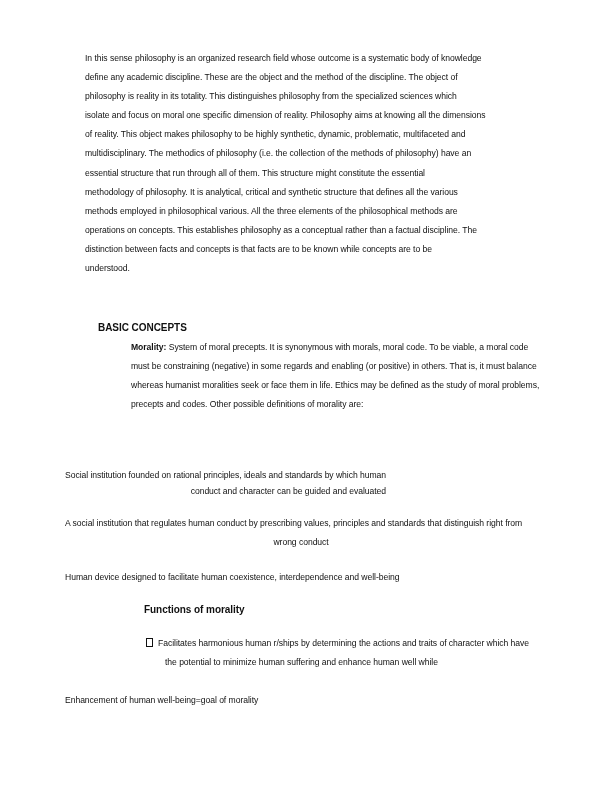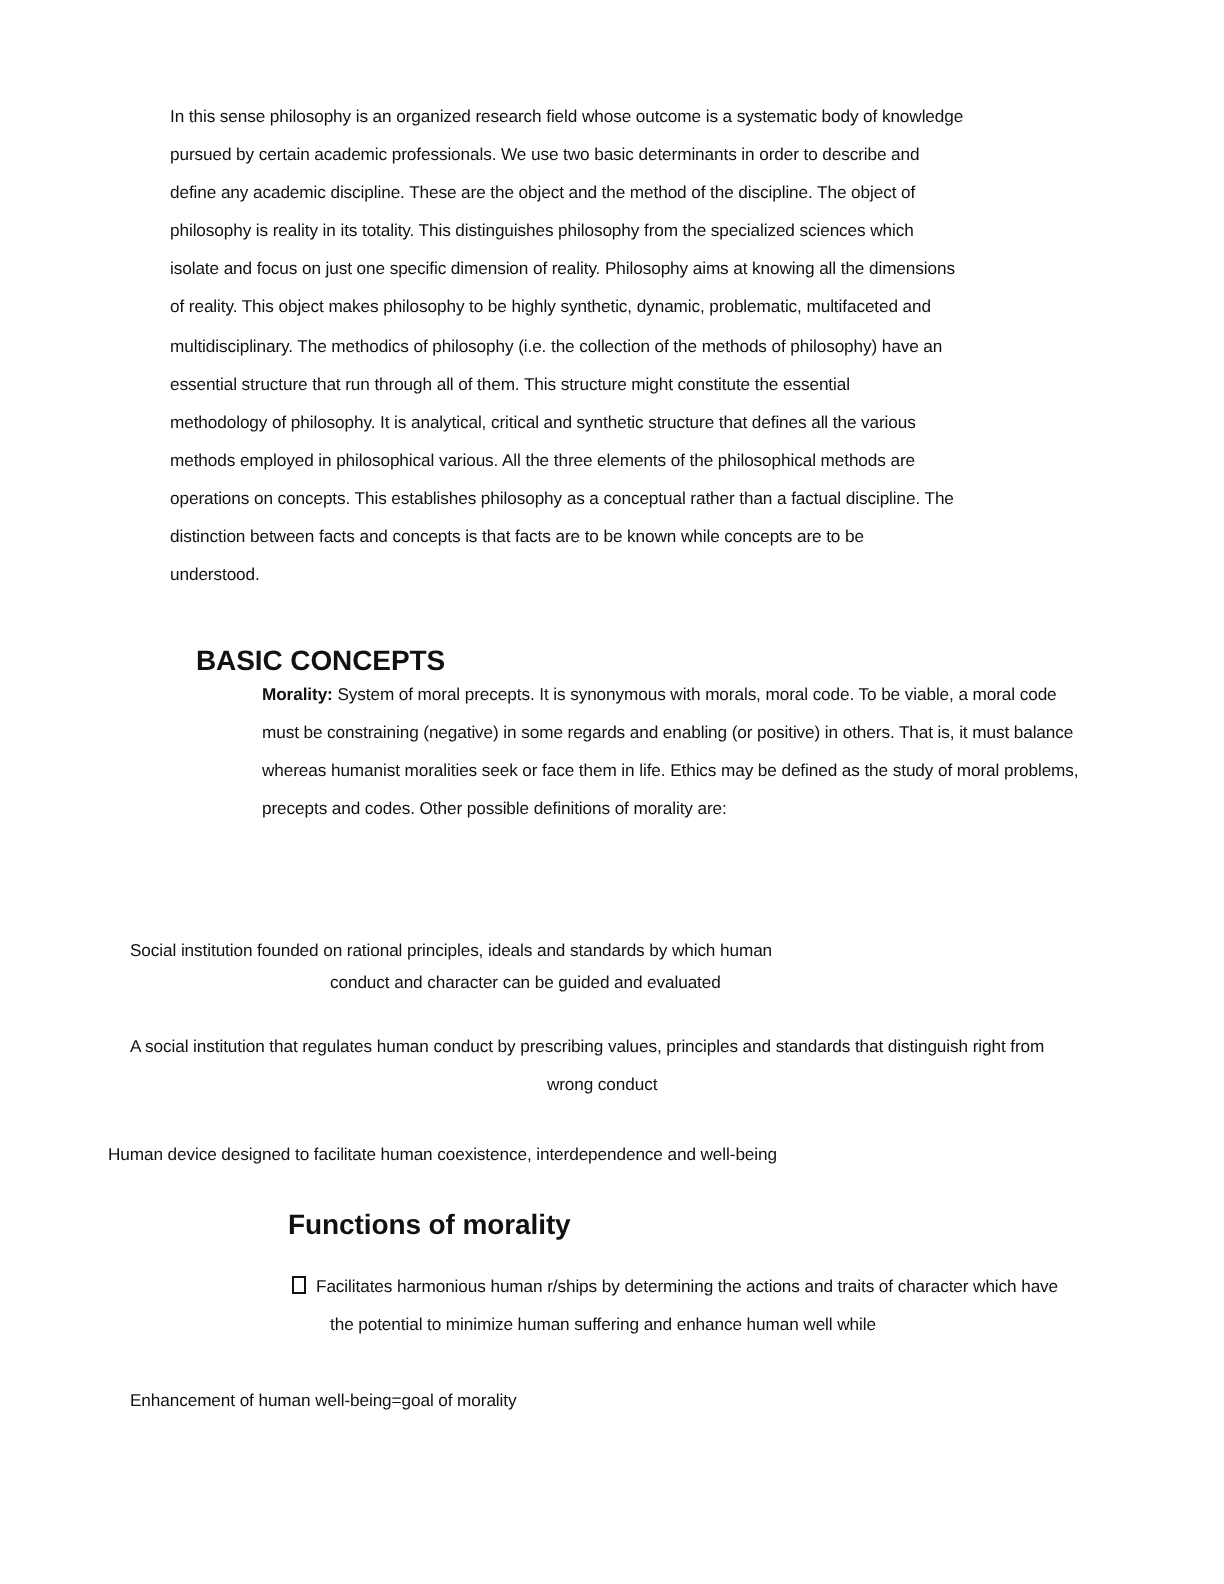--- a/index.html
+++ b/index.html
@@ -20,62 +20,61 @@
     .abs { position: absolute; margin: 12px; }
     .intro {
       left: 73px;
       top: 37px;
       width: 480px;
       line-height: 19.1px;
     }
     .intro span { display: block; white-space: nowrap; }
     .heading {
       font-weight: bold;
-      font-size: 14px;
+      font-size: 10px;
       padding-left: 13px;
     }
     .basic-heading { left: 73px; top: 310px; }
     .morality {
       left: 119px;
       top: 326px;
       width: 490px;
       line-height: 19.1px;
     }
     .morality span { display: block; white-space: nowrap; }
     .morality b { font-weight: bold; }
     .def1 { left: 53px; top: 456px; line-height: 15.6px; }
     .def1 span { display: block; white-space: nowrap; }
-    .def1 .cont { padding-left: 100px; }
+    .def1 .cont { padding-left: 100px; text-align: right; }
     .def2 { left: 53px; top: 502px; line-height: 19.1px; text-align: center; }
     .def2 span { display: block; white-space: nowrap; }
     .def2 .cont { padding-left: 15px; }
-    .def3 { left: 42px; top: 560px; white-space: nowrap; }
+    .def3 { left: 53px; top: 560px; white-space: nowrap; }
     .functions-heading { left: 119px; top: 592px; }
     .bullet-item { left: 134px; top: 622px; line-height: 19.1px; }
     .bullet-item span.line { display: block; white-space: nowrap; }
     .bullet-item .cont { padding-left: 19px; }
     .bullet-box {
       display: inline-block;
       width: 5px;
       height: 7px;
       border: 1px solid #111;
       margin-right: 5px;
       vertical-align: -1px;
     }
     .goal { left: 53px; top: 683px; white-space: nowrap; }
   </style>
 </head>
 <body>
 
 <div class="abs intro">
   <span>In this sense philosophy is an organized research field whose outcome is a systematic body of knowledge</span>
-  <span>pursued by certain academic professionals. We use two basic determinants in order to describe and</span>
   <span>define any academic discipline. These are the object and the method of the discipline. The object of</span>
   <span>philosophy is reality in its totality. This distinguishes philosophy from the specialized sciences which</span>
-  <span>isolate and focus on just one specific dimension of reality. Philosophy aims at knowing all the dimensions</span>
+  <span>isolate and focus on moral one specific dimension of reality. Philosophy aims at knowing all the dimensions</span>
   <span>of reality. This object makes philosophy to be highly synthetic, dynamic, problematic, multifaceted and</span>
   <span>multidisciplinary. The methodics of philosophy (i.e. the collection of the methods of philosophy) have an</span>
   <span>essential structure that run through all of them. This structure might constitute the essential</span>
   <span>methodology of philosophy.  It is analytical, critical and synthetic structure that defines all the various</span>
   <span>methods employed in philosophical various. All the three elements of the philosophical methods are</span>
   <span>operations on concepts. This establishes philosophy as a conceptual rather than a factual discipline. The</span>
   <span>distinction between facts and concepts is that facts are to be known while concepts are to be</span>
   <span>understood.</span>
 </div>
 

